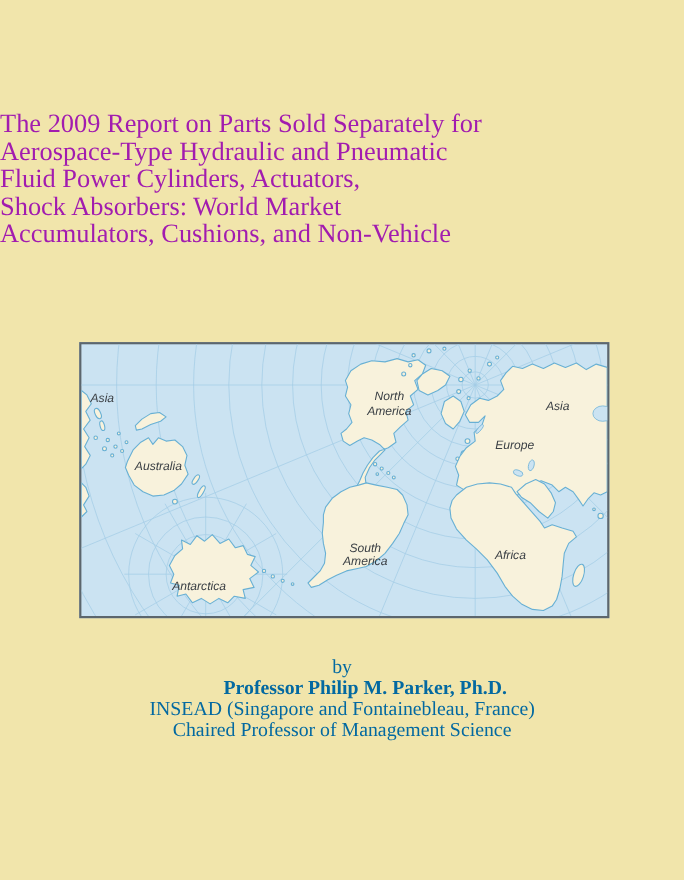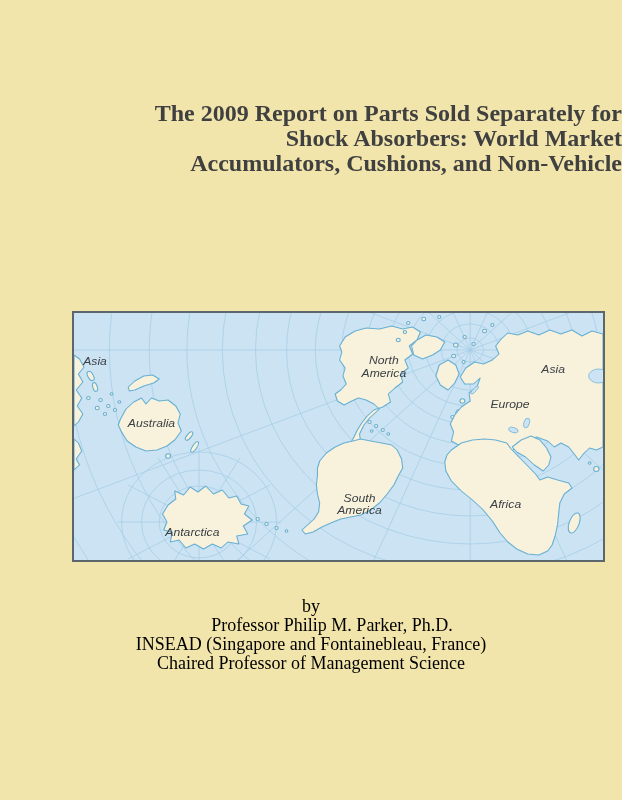--- a/index.html
+++ b/index.html
@@ -3,48 +3,50 @@
 <meta charset="utf-8">
 <style>
   html,body{margin:0;padding:0;}
   body{
     width:622px;height:800px;position:relative;overflow:hidden;
     background:#f1e5ab;
     font-family:"Liberation Serif", serif;
   }
   .title-block{
     position:absolute;top:101px;left:0;width:622px;
-    text-align:right;color:#404040;
-    font-weight:bold;font-size:24px;line-height:25px;
+    text-align:left;color:#a21caf;
+    font-weight:normal;font-size:24px;line-height:25px;
   }
   .title-block div{white-space:nowrap;}
   .map-frame{
-    position:absolute;left:72px;top:311px;width:533px;height:251px;
+    position:absolute;left:72px;top:311px;width:482px;height:251px;
     border:2px solid #5c666d;box-sizing:border-box;background:#cbe3f2;
   }
   .map-frame svg{display:block;width:100%;height:100%;}
   .byline-block{
     position:absolute;top:597px;left:0;width:622px;
-    text-align:center;color:#000000;
+    text-align:center;color:#0369a1;
     font-size:18px;line-height:19px;
   }
-  .byline-block .author{font-weight:normal;padding-left:42px;}
+  .byline-block .author{font-weight:bold;padding-left:42px;}
   .grat{stroke:#a5cde6;stroke-width:0.7;fill:none;}
   .land{fill:#f8f2dc;stroke:#68b0d4;stroke-width:1;stroke-linejoin:round;}
   .sea-patch{fill:#cbe3f2;stroke:#7db9da;stroke-width:0.8;}
   .map-label{
     font-family:"Liberation Sans", sans-serif;font-style:italic;
     font-size:11px;fill:#3b4045;text-anchor:middle;
   }
 </style>
 </head>
 <body>
 
 <div class="title-block">
   <div>The 2009 Report on Parts Sold Separately for</div>
+  <div>Aerospace-Type Hydraulic and Pneumatic</div>
+  <div>Fluid Power Cylinders, Actuators,</div>
   <div>Shock Absorbers: World Market</div>
   <div>Accumulators, Cushions, and Non-Vehicle</div>
 </div>
 
 <div class="map-frame">
   <svg viewBox="0 0 478 247" preserveAspectRatio="none">
 
     <g id="grat" class="grat">
         <circle cx="358" cy="37" r="12"></circle>
         <circle cx="358" cy="37" r="26"></circle>

